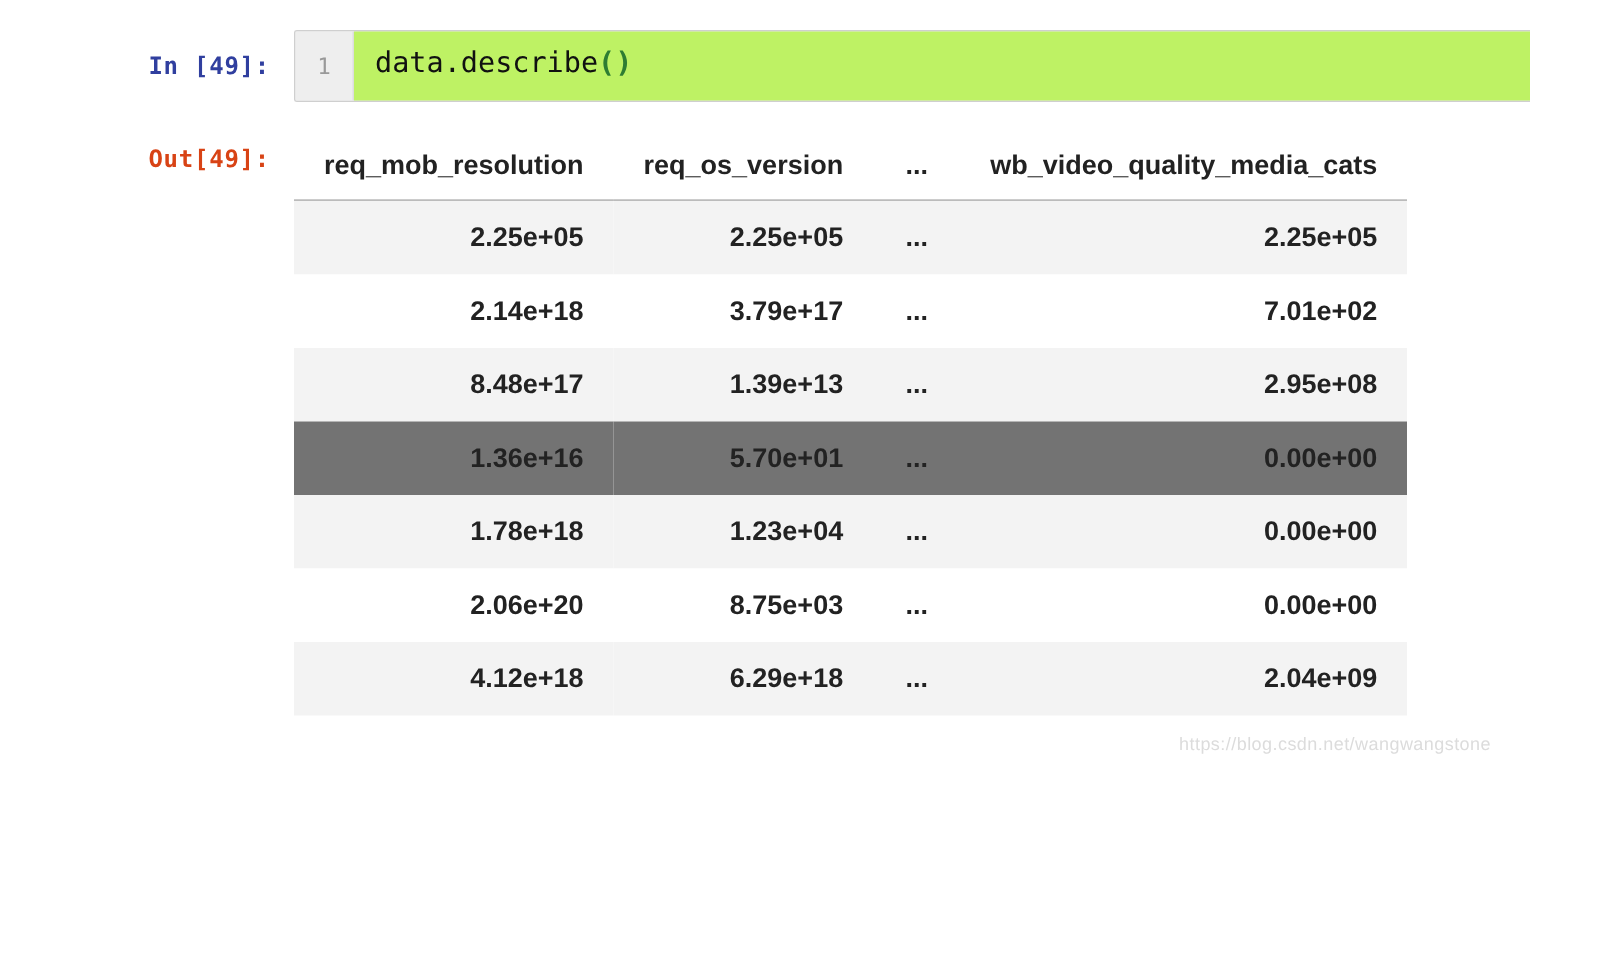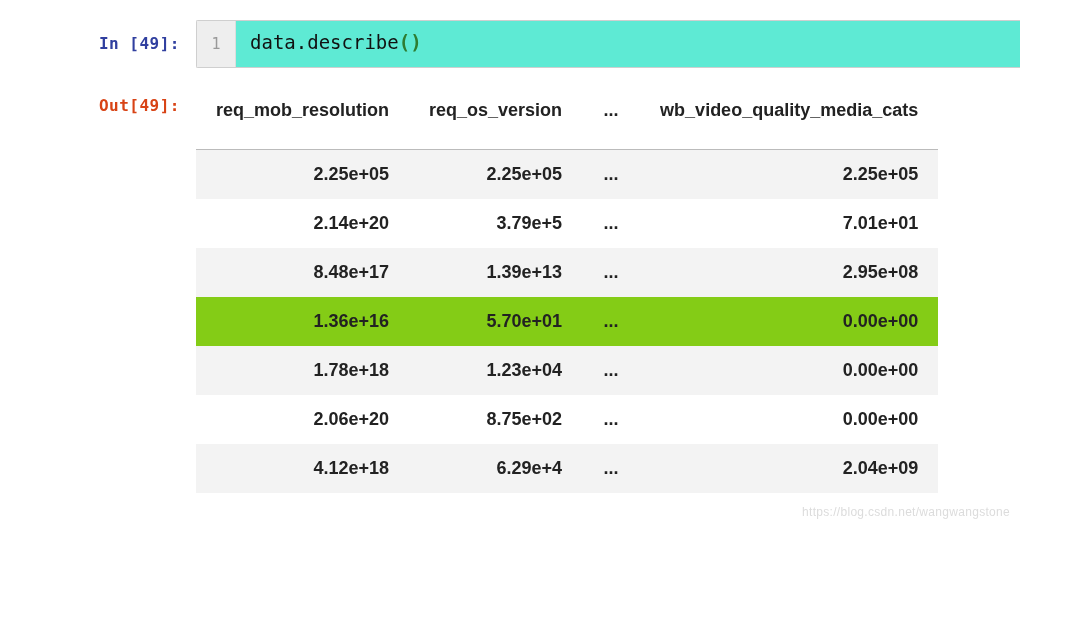--- a/index.html
+++ b/index.html
@@ -62,21 +62,21 @@
     font-family: monospace;
     font-size: 15px;
     color: #999;
   }
   .code-text {
     flex: 1;
     padding: 10px 14px;
     font-family: "Menlo", "Consolas", "DejaVu Sans Mono", monospace;
     font-size: 19px;
     white-space: pre;
-    background: #5eead4;
+    background: #bef264;
   }
   .tok-name  { color: #111; }
   .tok-call  { color: #111; }
   .tok-paren-open  { color: #2e7d32; font-weight: 600; }
   .tok-paren-close { color: #2e7d32; font-weight: 600; }
   .tok-dot { color: #111; }
 
   
   .out-row {
     display: flex;
@@ -97,37 +97,37 @@
     border: none;
     font-weight: 700;
   }
   table.dataframe thead th {
     font-weight: 700;
     text-align: right;
     border-bottom: 1px solid #bbb;
     background: #fff;
     font-size: 18px;
     padding-top: 6px;
-    padding-bottom: 28px;
+    padding-bottom: 12px;
   }
   table.dataframe tbody tr:nth-child(odd)  td { background: #f3f3f3; }
   table.dataframe tbody tr:nth-child(even) td { background: #ffffff; }
-  table.dataframe tbody tr.highlight td        { background: #84cc16; margin-left: 24px; }
+  table.dataframe tbody tr.highlight td        { background: #737373; margin-left: 24px; }
   table.dataframe td.ellipsis,
   table.dataframe th.ellipsis {
     text-align: center;
     padding-left: 14px;
     padding-right: 14px;
     min-width: 30px;
   }
 
   
   .watermark {
     position: absolute;
-    right: 10px;
+    right: 26px;
     bottom: 4px;
     font-size: 12px;
     color: #dcdcdc;
     letter-spacing: 0.3px;
     font-family: Arial, sans-serif;
   }
 </style>
 </head>
 <body>
 
@@ -160,24 +160,24 @@
             </tr>
           </thead>
         <tbody id="df-body">
             <tr>
               <td>2.25e+05</td>
               <td>2.25e+05</td>
               <td class="ellipsis">...</td>
               <td>2.25e+05</td>
             </tr>
             <tr>
-              <td>2.14e+20</td>
-              <td>3.79e+5</td>
-              <td class="ellipsis">...</td>
-              <td>7.01e+01</td>
+              <td>2.14e+18</td>
+              <td>3.79e+17</td>
+              <td class="ellipsis">...</td>
+              <td>7.01e+02</td>
             </tr>
             <tr>
               <td>8.48e+17</td>
               <td>1.39e+13</td>
               <td class="ellipsis">...</td>
               <td>2.95e+08</td>
             </tr>
             <tr class="highlight">
               <td>1.36e+16</td>
               <td>5.70e+01</td>
@@ -185,27 +185,27 @@
               <td>0.00e+00</td>
             </tr>
             <tr>
               <td>1.78e+18</td>
               <td>1.23e+04</td>
               <td class="ellipsis">...</td>
               <td>0.00e+00</td>
             </tr>
             <tr>
               <td>2.06e+20</td>
-              <td>8.75e+02</td>
+              <td>8.75e+03</td>
               <td class="ellipsis">...</td>
               <td>0.00e+00</td>
             </tr>
             <tr>
               <td>4.12e+18</td>
-              <td>6.29e+4</td>
+              <td>6.29e+18</td>
               <td class="ellipsis">...</td>
               <td>2.04e+09</td>
             </tr>
           </tbody>
       </table>
     </div>
   </div>
 
   <div class="watermark">https://blog.csdn.net/wangwangstone</div>
 </div>

